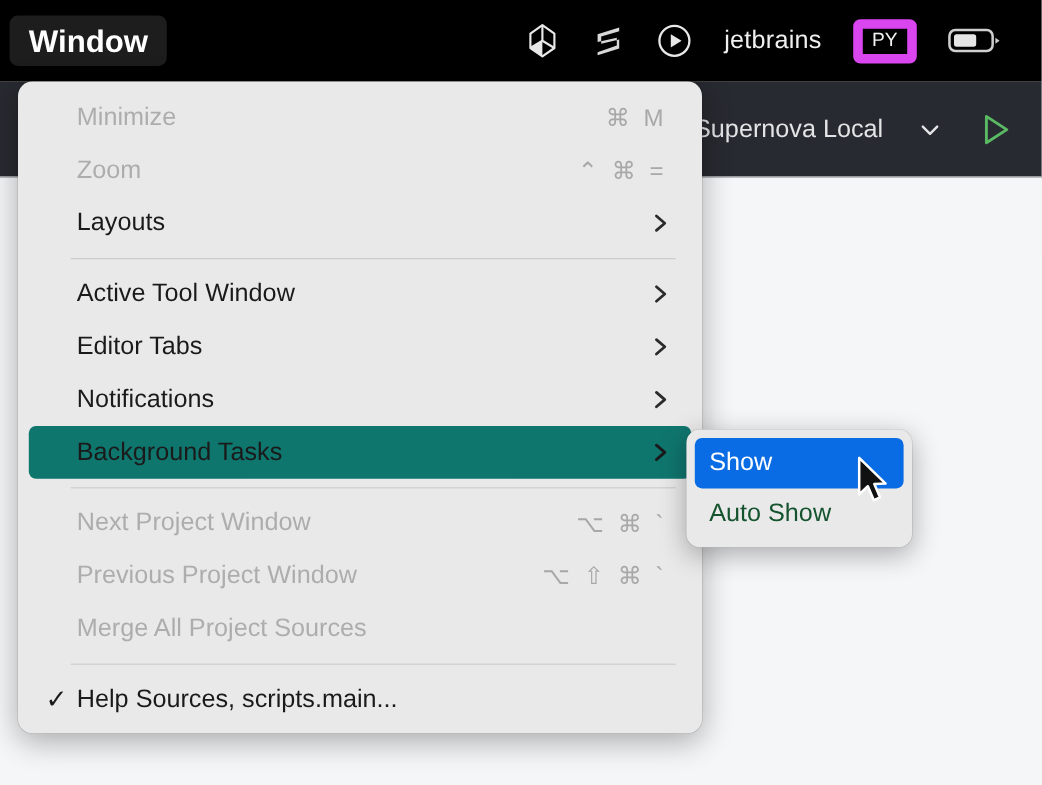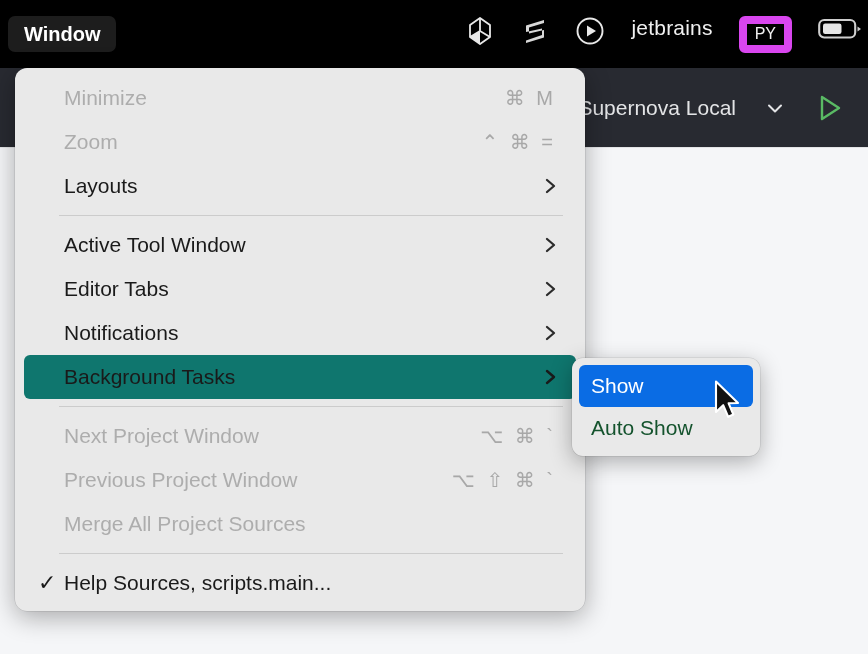--- a/index.html
+++ b/index.html
@@ -16,27 +16,27 @@
   #app-background { position:absolute; inset:0; background:#f5f6f8; }
 
   
   #menubar {
     position:absolute; left:0; top:0; width:868px; height:68px;
     background:#000000;
     display:flex; align-items:center;
     z-index:5;
   }
   .mb-item {
-    font-size:20px; color:#ffffff;
+    font-size:26px; color:#ffffff;
     padding:8px 16px; border-radius:7px;
     margin-left:8px; line-height:1;
     white-space:nowrap;
   }
   .mb-item.active { background:#1d1d1d; font-weight:bold; }
-  #menubar-right { margin-left:auto; display:flex; align-items:flex-start; gap:26px; padding-right:4px; }
+  #menubar-right { margin-left:auto; display:flex; align-items:center; gap:26px; padding-right:32px; }
   .tray-icon { display:flex; align-items:center; justify-content:center; color:#e8e8e8; }
   #tray-jetbrains { font-size:21px; color:#f0f0f0; letter-spacing:.2px; }
   #tray-py {
     border:8px solid #d946ef; border-radius:6px;
     font-size:16px; color:#f2f2f2; padding:2px 8px 3px; line-height:1;
     font-weight:500;
   }
 
   
   #ide-toolbar {

